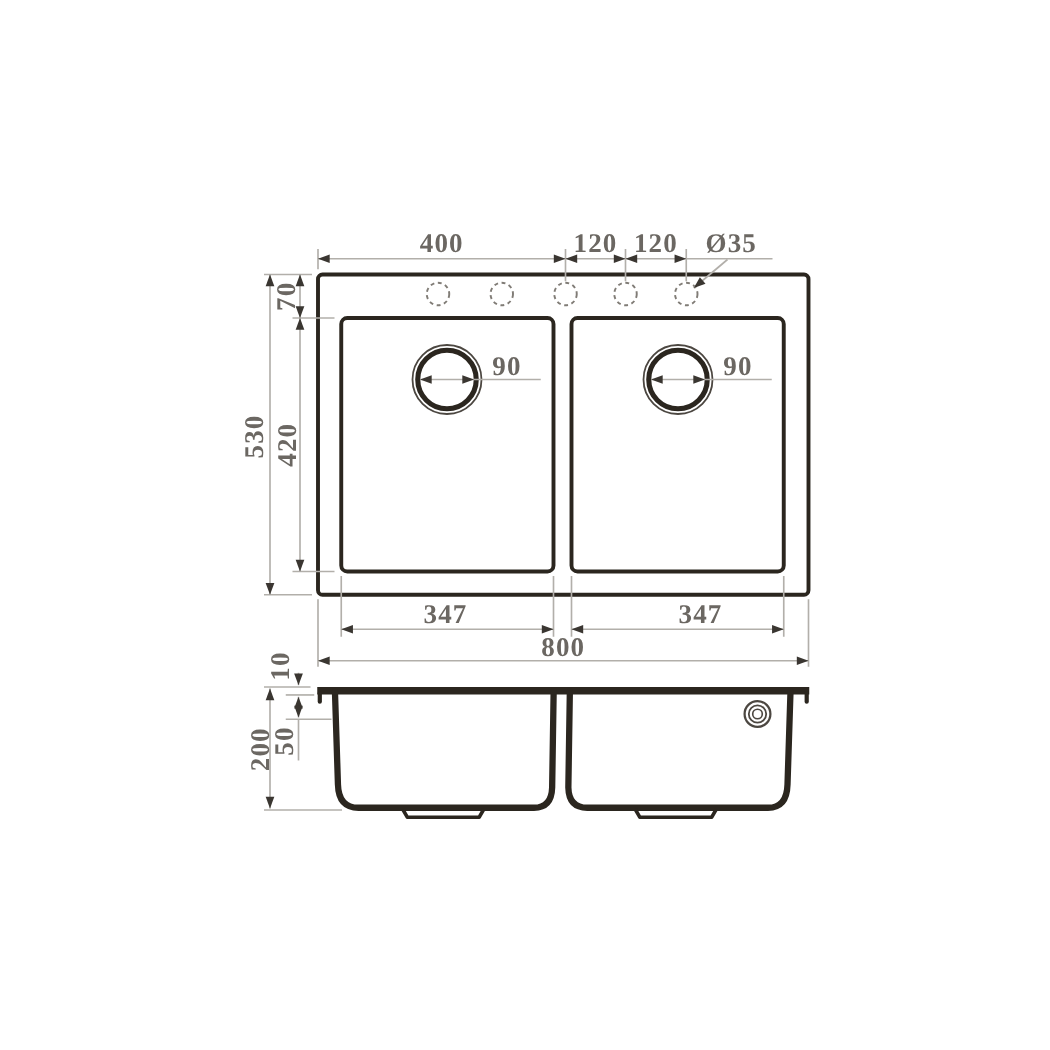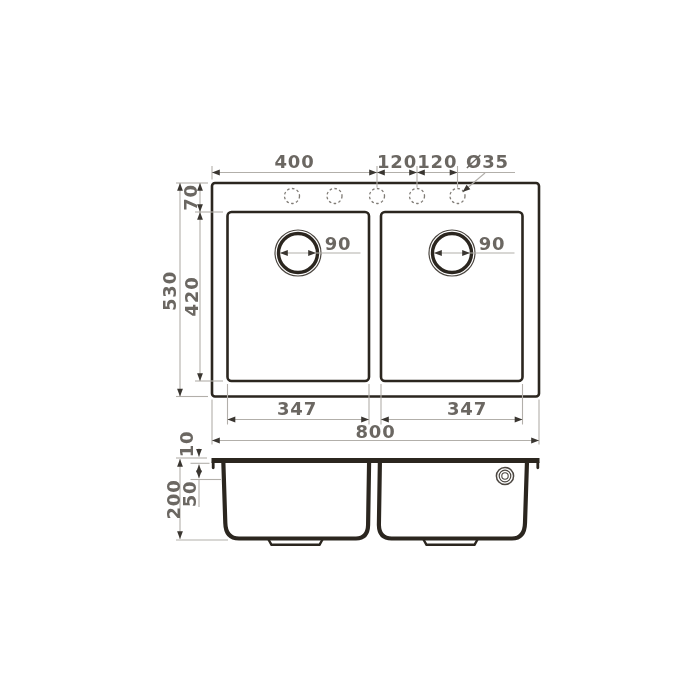--- a/index.html
+++ b/index.html
@@ -1,17 +1,17 @@
 <!DOCTYPE html>
 <html><head>
 <meta charset="utf-8">
 <style>
   html,body{margin:0;padding:0;background:#ffffff;}
   body{width:700px;height:700px;font-family:"DejaVu Sans",sans-serif;}
-  #stage{width:700px;height:700px;position:relative;background:#ffffff;}
+  #stage{width:700px;height:700px;position:relative;background:#ffffff;font-family:Liberation Serif, serif;}
   svg{display:block;}
   .outline{stroke:#2b261f;fill:none;}
   .thin-ring{stroke:#4c4741;fill:none;}
   .dim{stroke:#b2afaa;stroke-width:1.1;fill:none;}
   .dimlbl{font-weight:700;font-size:18px;fill:#6b6762;letter-spacing:0.8px;}
   .dashhole{stroke:#807c76;stroke-width:1.3;fill:none;stroke-dasharray:2.6 2.4;}
 </style>
 </head>
 <body>
 

